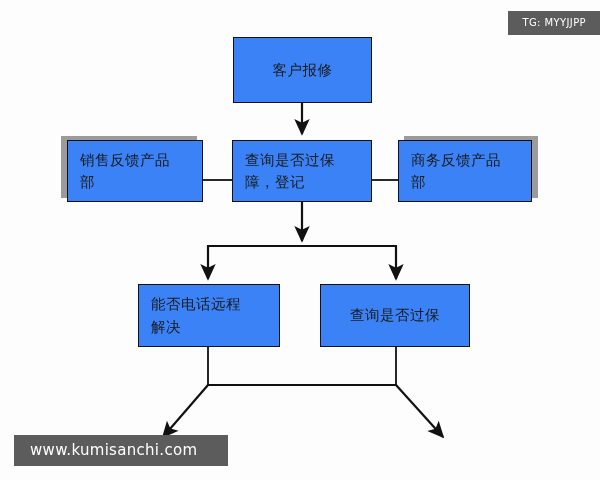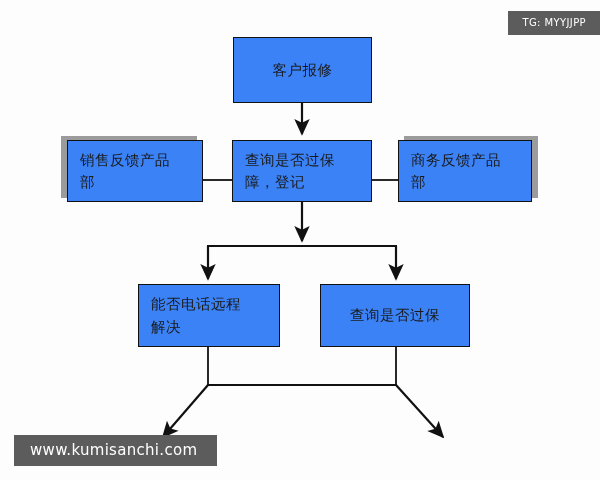--- a/index.html
+++ b/index.html
@@ -72,21 +72,21 @@
     white-space: nowrap;
   }
   .watermark {
     position: absolute;
     left: 14px;
     bottom: 14px;
     background: #5c5c5c;
     color: #ffffff;
     font-size: 15px;
     font-family: "DejaVu Sans", "Liberation Sans", sans-serif;
-    padding: 6px 20px 7px 16px;
+    padding: 6px 31px 7px 16px;
     letter-spacing: 0.3px;
     white-space: nowrap;
   }
 </style>
 </head>
 <body>
 
 <div id="page">
 
   <svg id="flow-svg" viewBox="0 0 600 480">

